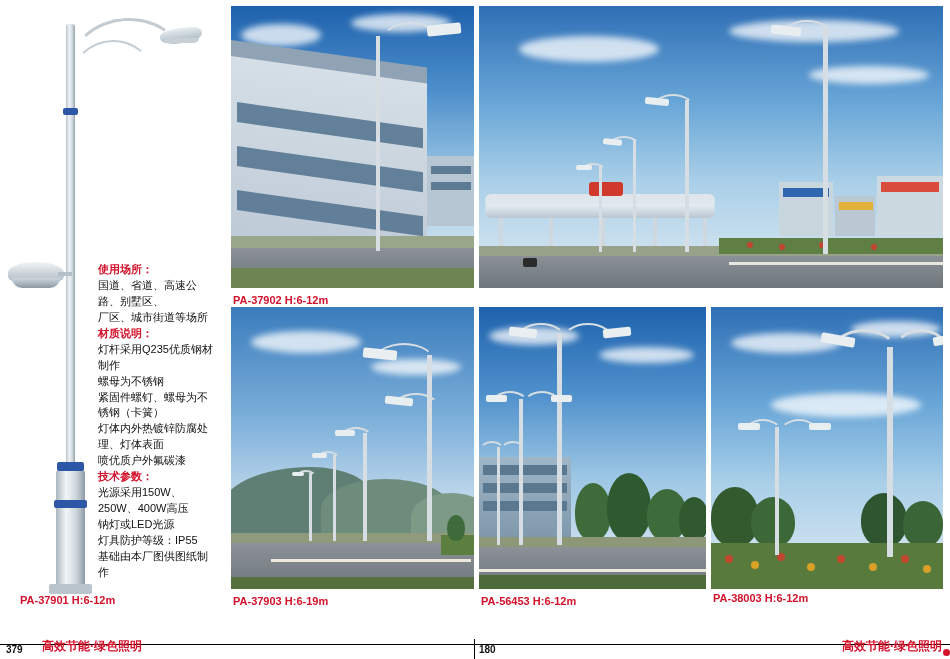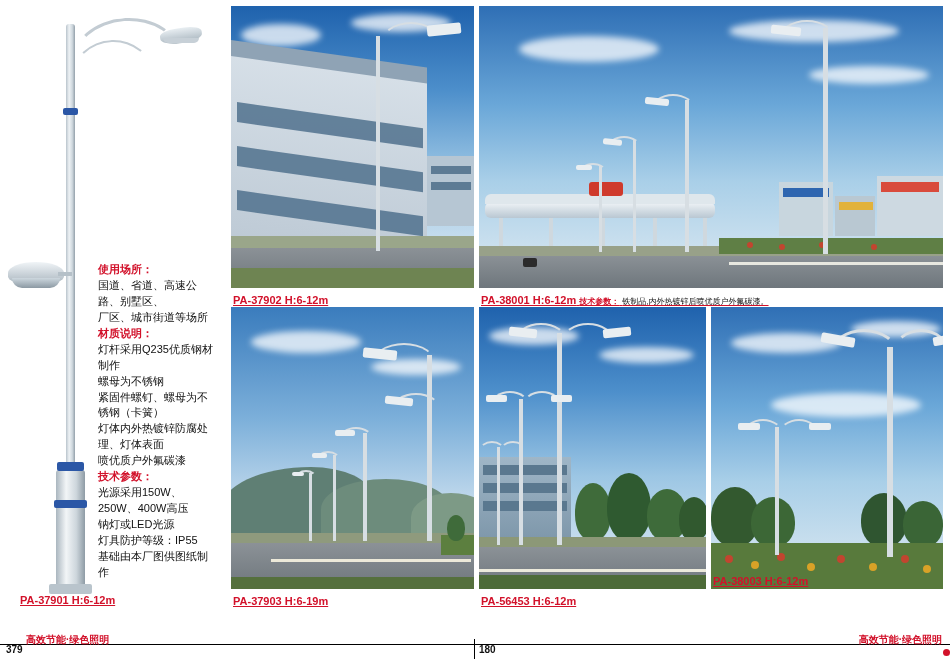--- a/index.html
+++ b/index.html
@@ -7,21 +7,21 @@
     width:950px;height:659px;
     background:#ffffff;
     font-family:"Liberation Sans", sans-serif;
     position:relative;
     overflow:hidden;
   }
   .page{position:absolute;inset:0;}
 
   
   .photo{position:absolute;overflow:hidden;background:#9ec7e8;}
-  .caption{position:absolute;font-size:11px;font-weight:bold;color:#d2112a;white-space:nowrap;text-decoration:underline;}
+  .caption{position:absolute;font-size:11px;font-weight:bold;color:#d2112a;white-space:nowrap;}
   .caption .note{color:#d2112a;font-weight:bold;font-size:8px;}
   .caption .note2{color:#111;font-weight:normal;font-size:8px;}
 
   
   .sky-a{position:absolute;inset:0;background:linear-gradient(180deg,#2f6fb5 0%,#6aa7d8 35%,#a9cfe8 62%,#dfeaf2 100%);}
   .sky-b{position:absolute;inset:0;background:linear-gradient(180deg,#1f62ad 0%,#4d8fcb 30%,#9cc6e4 60%,#e5eef5 100%);}
   .sky-c{position:absolute;inset:0;background:linear-gradient(180deg,#3a7cbd 0%,#7db0da 40%,#cfe2f0 75%,#eef4f8 100%);}
   .cloud{position:absolute;background:rgba(255,255,255,.75);border-radius:50%;filter:blur(3px);}
 
   
@@ -36,21 +36,21 @@
   .lamp-head{position:absolute;background:linear-gradient(180deg,#e8eef2,#a9b6bf);border-radius:40% 40% 45% 45%;}
 
   
   .specblock{position:absolute;left:98px;top:262px;width:120px;font-size:11px;line-height:1.45;color:#111;}
   .specblock .hdr{color:#d2112a;font-weight:bold;}
 
   
   .footer{position:absolute;left:0;bottom:0;width:950px;height:22px;}
   .fold{position:absolute;bottom:0;width:1px;height:22px;background:#000;}
   .pg{position:absolute;bottom:4px;font-size:10px;font-weight:bold;color:#111;}
-  .brand{position:absolute;bottom:12px;font-size:10px;color:#d2112a;font-weight:bold;}
+  .brand{position:absolute;bottom:4px;font-size:12px;color:#d2112a;font-weight:bold;margin-left:16px;}
 
   
   .road{position:absolute;background:linear-gradient(180deg,#8e9499,#6e767c);}
   .tree{position:absolute;background:#3f6b3a;border-radius:50% 50% 45% 45%;}
   .grass{position:absolute;background:#5c7f3f;}
   .flower{position:absolute;background:#c2452f;border-radius:50%;}
   .lamp-pole{position:absolute;background:#d7dee3;}
   .lamp-arm{position:absolute;border:2px solid #d7dee3;border-color:#d7dee3 transparent transparent transparent;border-radius:50%;}
   .lamp-box{position:absolute;background:#e9eef1;border-radius:2px;}
   .wall{position:absolute;}
@@ -175,25 +175,20 @@
     <div class="lamp-pole" style="left:154px;top:134px;width:3px;height:112px;"></div>
     <div class="lamp-arm" style="left:128px;top:130px;width:30px;height:20px;transform:scaleX(-1);"></div>
     <div class="lamp-box" style="left:124px;top:133px;width:19px;height:6px;transform:rotate(6deg);"></div>
 
     <div class="lamp-pole" style="left:120px;top:160px;width:3px;height:86px;"></div>
     <div class="lamp-arm" style="left:100px;top:157px;width:24px;height:16px;transform:scaleX(-1);"></div>
     <div class="lamp-box" style="left:97px;top:159px;width:16px;height:5px;"></div>
 
     <div style="position:absolute;left:44px;top:252px;width:14px;height:9px;background:#2b2b2b;border-radius:2px;"></div>
   </div>
-  <div class="caption" style="left:481px;top:294px;">
-    <span>PA-38001 H:6-12m</span>
-    <span class="note">技术参数：</span>
-    <span class="note2">铁制品,内外热镀锌后喷优质户外氟碳漆。</span>
-  </div>
 
   <div class="photo" style="left:231px;top:307px;width:243px;height:282px;">
     <div class="sky-c"></div>
     <div class="cloud" style="left:20px;top:24px;width:110px;height:22px;"></div>
     <div class="cloud" style="left:140px;top:52px;width:90px;height:16px;"></div>
 
     <div style="position:absolute;left:-10px;top:160px;width:150px;height:70px;background:#5f7f74;border-radius:60% 40% 0 0;"></div>
     <div style="position:absolute;left:90px;top:172px;width:130px;height:60px;background:#6d8c7c;border-radius:50% 50% 0 0;"></div>
     <div style="position:absolute;left:180px;top:186px;width:80px;height:48px;background:#7d9a86;border-radius:50% 50% 0 0;"></div>
 
@@ -294,21 +289,21 @@
     <div class="lamp-box" style="left:110px;top:28px;width:34px;height:10px;transform:rotate(10deg);"></div>
     <div class="lamp-arm" style="left:182px;top:22px;width:50px;height:40px;border-width:3px;"></div>
     <div class="lamp-box" style="left:222px;top:28px;width:28px;height:9px;transform:rotate(-10deg);"></div>
 
     <div class="lamp-pole" style="left:64px;top:120px;width:4px;height:128px;"></div>
     <div class="lamp-arm" style="left:32px;top:112px;width:36px;height:26px;transform:scaleX(-1);"></div>
     <div class="lamp-box" style="left:27px;top:116px;width:22px;height:7px;"></div>
     <div class="lamp-arm" style="left:68px;top:112px;width:36px;height:26px;"></div>
     <div class="lamp-box" style="left:98px;top:116px;width:22px;height:7px;"></div>
   </div>
-  <div class="caption" style="left:713px;top:575px;">
+  <div class="caption" style="left:713px;top:592px;">
     <span>PA-38003 H:6-12m</span>
   </div>
 
   <div class="footer">
     <div style="position:absolute;left:0;bottom:14px;width:950px;height:1px;background:#000;"></div>
     <div class="fold" style="left:474px;bottom:0;height:20px;"></div>
     <div class="pg" style="left:6px;text-align:right;">379</div>
     <div class="brand" style="left:26px;">高效节能·绿色照明</div>
     <div class="pg" style="left:479px;">180</div>
     <div class="brand" style="right:8px;">高效节能·绿色照明</div>

